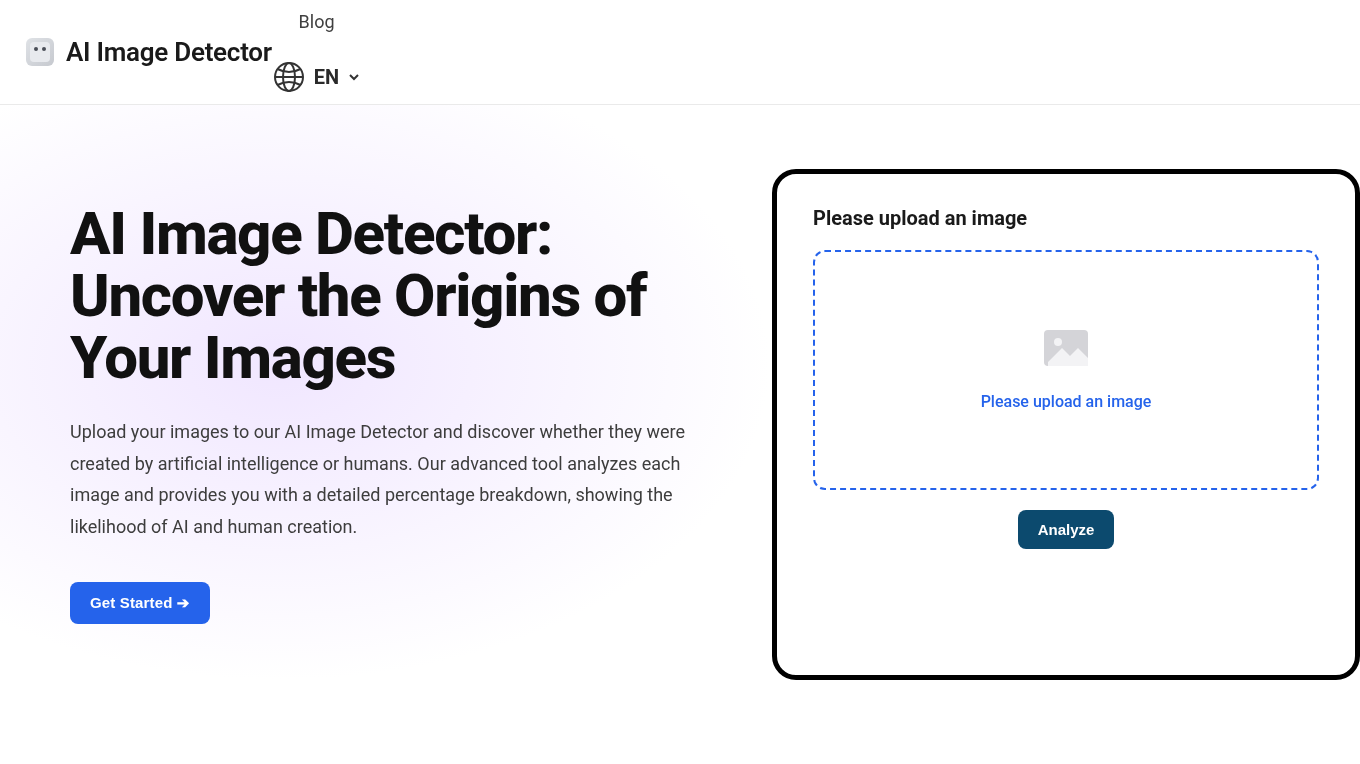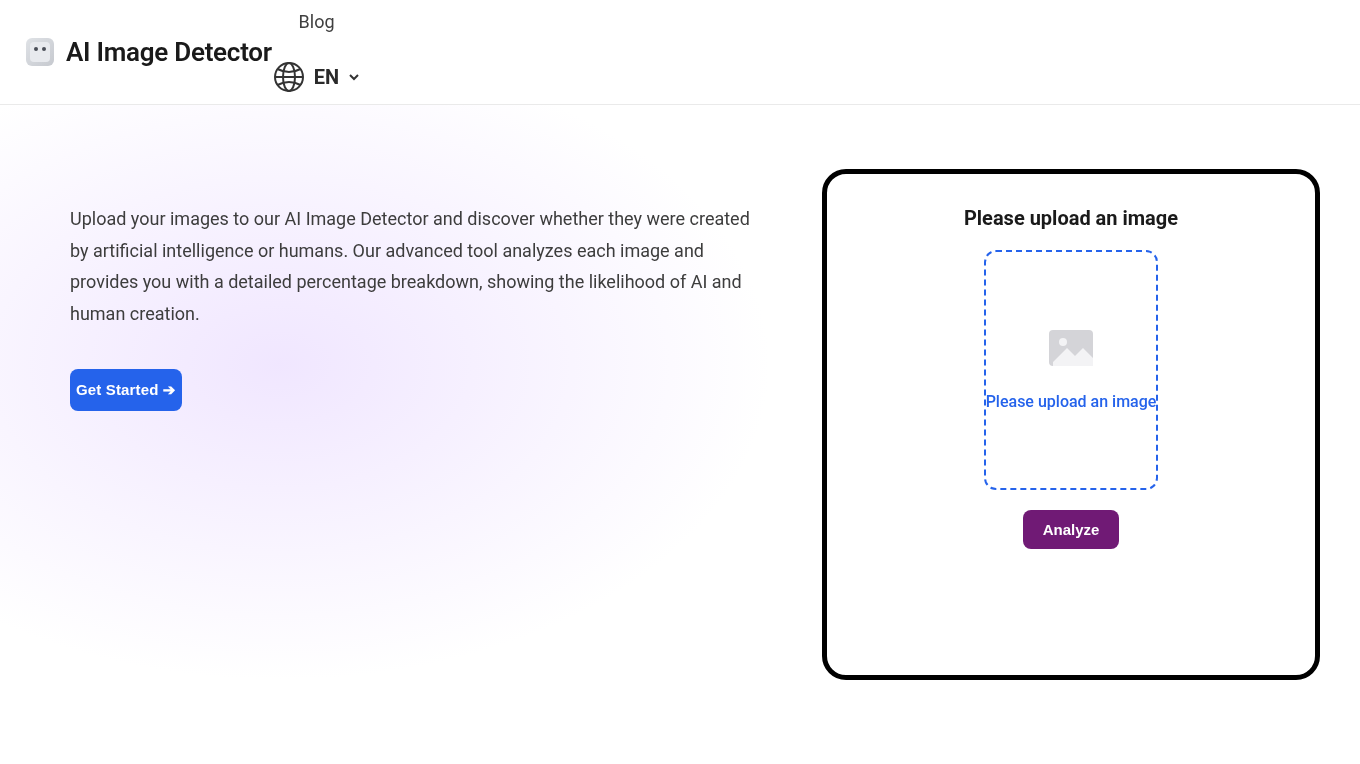--- a/index.html
+++ b/index.html
@@ -135,43 +135,42 @@
       max-width: 680px;
       margin-bottom: 40px;
     }
 
     .cta-button {
       display: inline-block;
       background: #2563eb;
       color: #ffffff;
       font-size: 15px;
       font-weight: 600;
-      padding: 12px 6px;
+      padding: 12px 20px;
       border: none;
       border-radius: 8px;
       cursor: pointer;
       letter-spacing: 0.01em;
     }
 
     
     .hero-right {
       padding-top: 64px;
       padding-left: 22px;
     }
 
     .upload-card-outer {
-      width: 498px;
+      width: 588px;
       height: 511px;
       border: 5px solid #000000;
       border-radius: 24px;
       padding: 32px 36px 28px 36px;
       background: #ffffff;
       display: flex;
       flex-direction: column;
-      align-items: center;
     }
 
     .upload-title {
       font-size: 20px;
       font-weight: 700;
       color: #1a1a1a;
       margin-bottom: 20px;
     }
 
     .dropzone {
@@ -204,21 +203,21 @@
       color: #888888;
       margin-bottom: 42px;
     }
 
     .analyze-btn-row {
       display: flex;
       justify-content: center;
     }
 
     .analyze-button {
-      background: #701a75;
+      background: #0c4a6e;
       color: #ffffff;
       font-size: 15px;
       font-weight: 600;
       padding: 11px 20px;
       border: none;
       border-radius: 8px;
       cursor: pointer;
     }
   </style>
 </head>
@@ -247,20 +246,21 @@
       <svg class="chevron-down" viewBox="0 0 14 14" fill="none" stroke="#333" stroke-width="2">
         <path d="M3 5 L7 9 L11 5"></path>
       </svg>
     </div>
   </div>
 </header>
 
 <main class="main">
 
   <section class="hero-left">
+    <h1 class="hero-title">AI Image Detector: Uncover the Origins of Your Images</h1>
     <p class="hero-desc">Upload your images to our AI Image Detector and discover whether they were created by artificial intelligence or humans. Our advanced tool analyzes each image and provides you with a detailed percentage breakdown, showing the likelihood of AI and human creation.</p>
     <button class="cta-button">Get Started ➔</button>
   </section>
 
   <section class="hero-right">
     <div class="upload-card-outer">
 
       <div class="upload-title">Please upload an image</div>
 
       <div class="dropzone">

